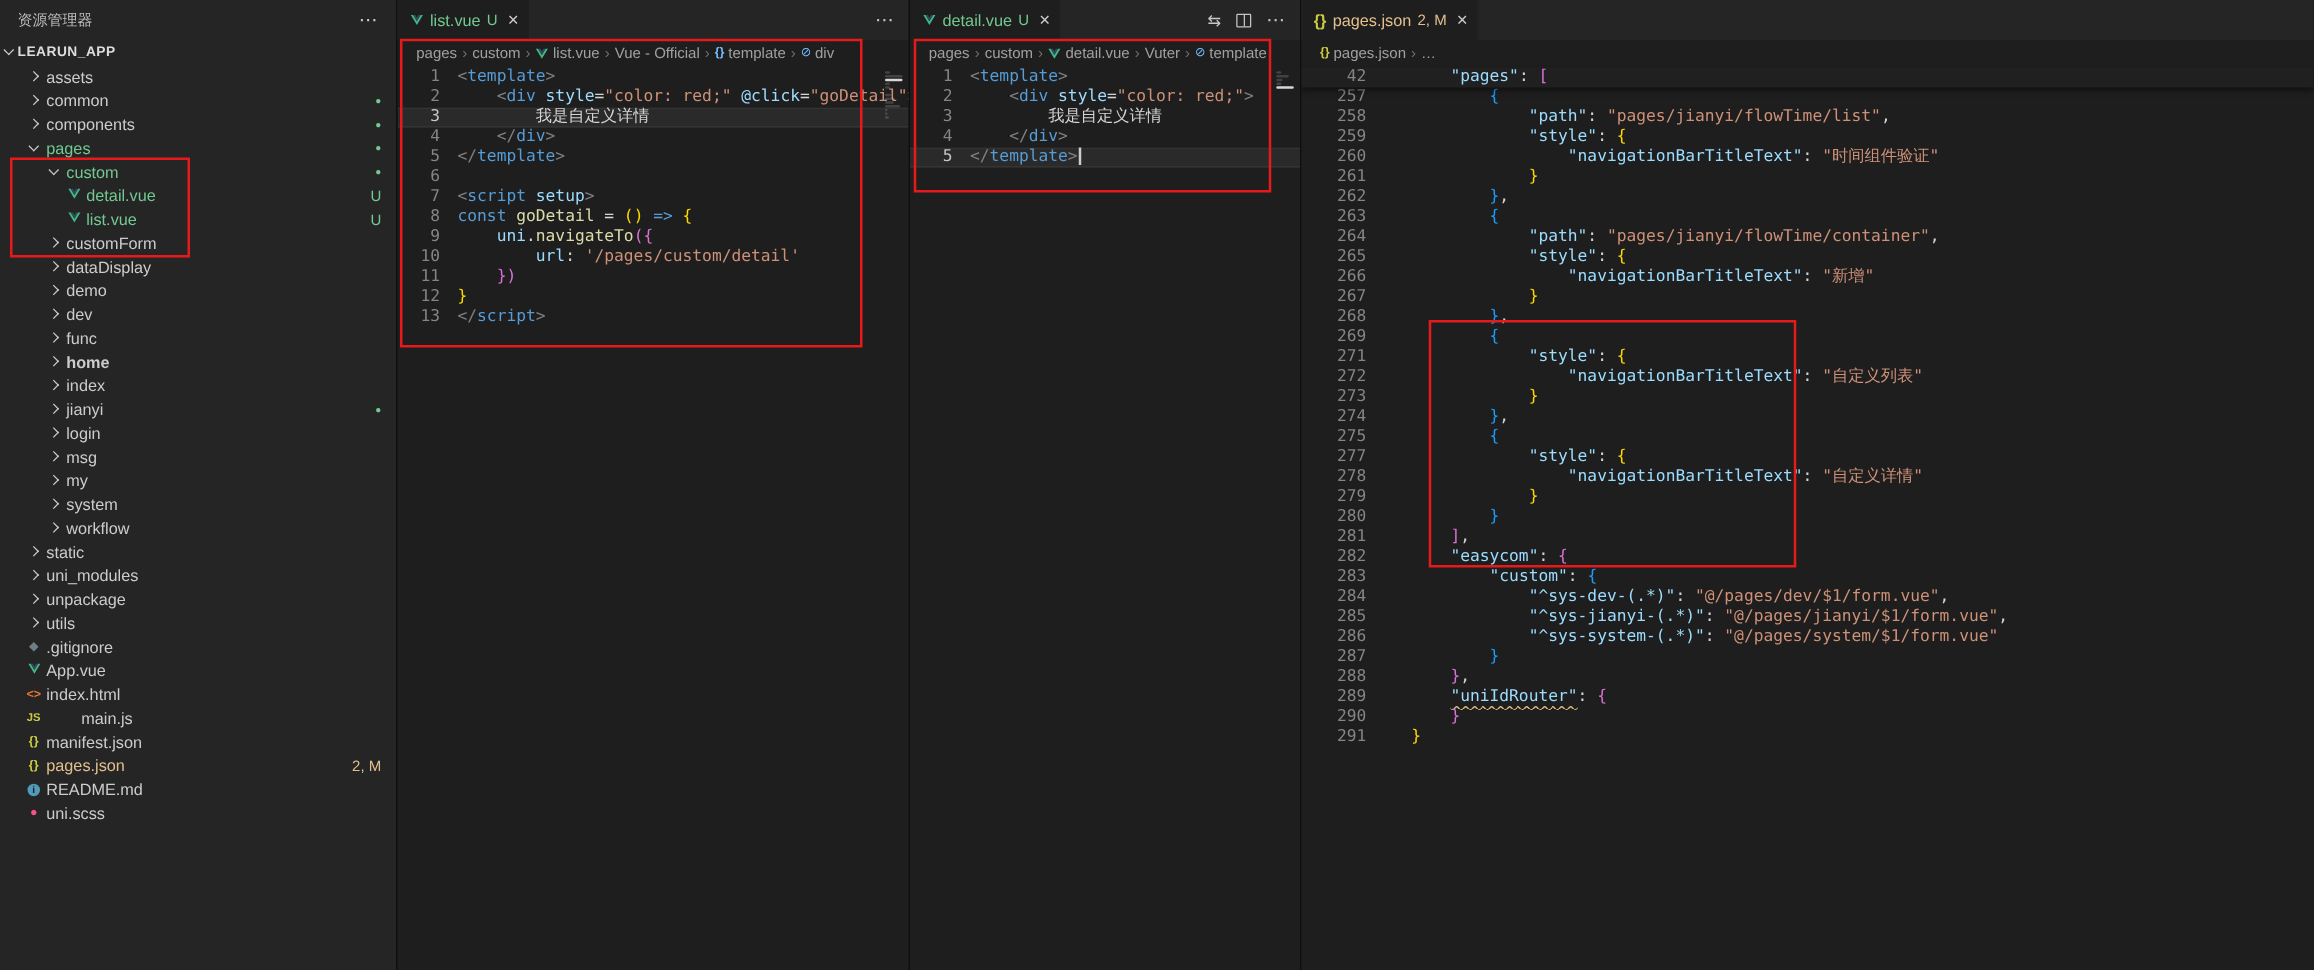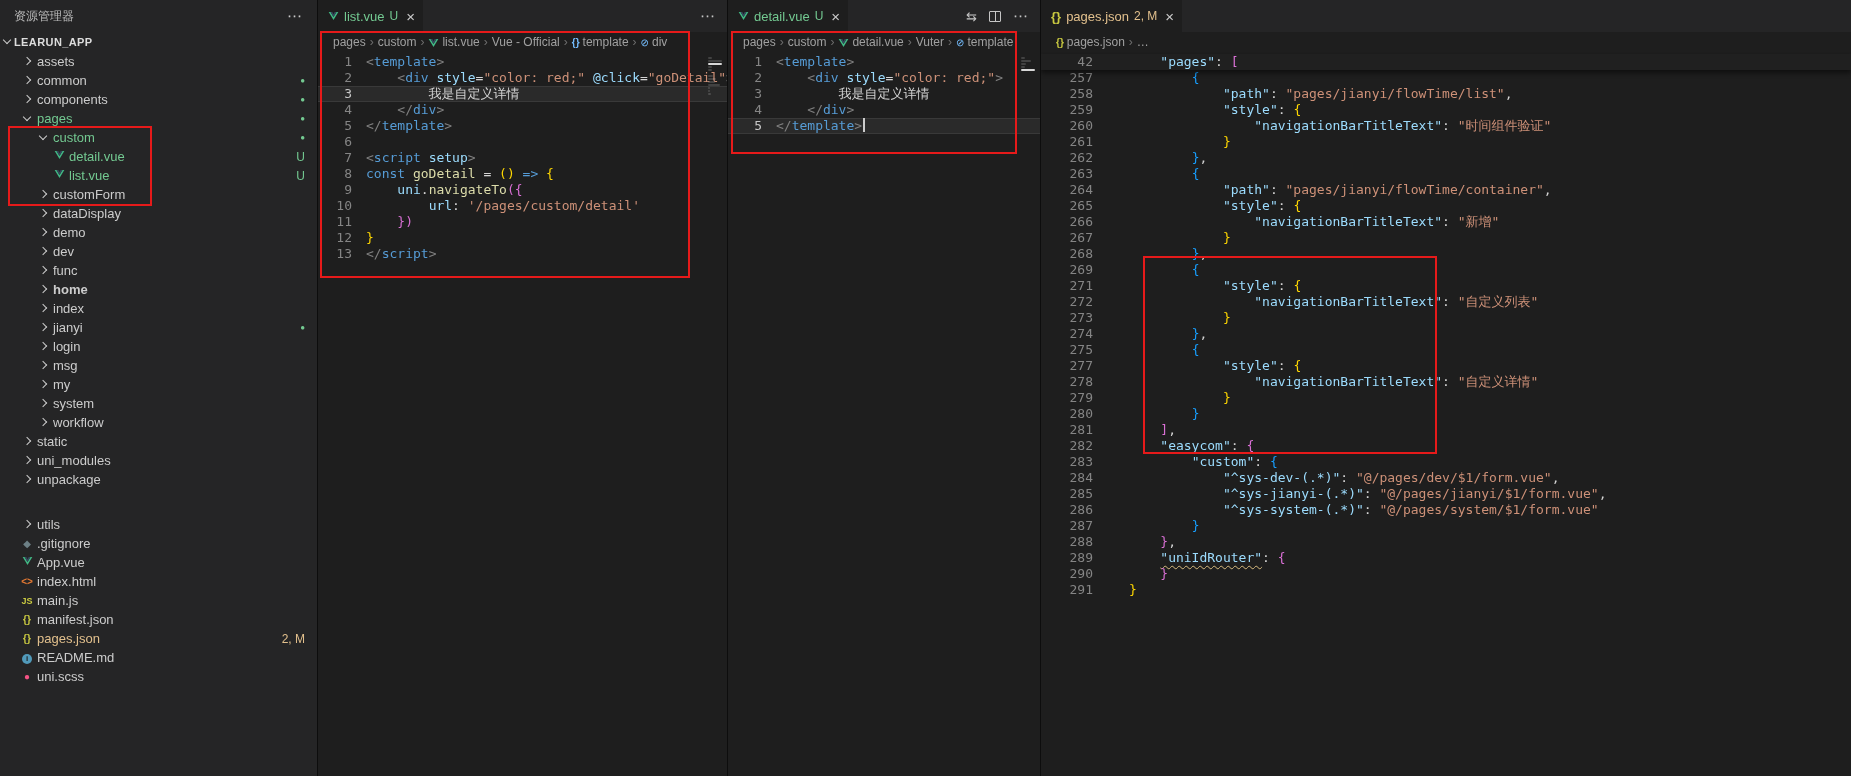--- a/index.html
+++ b/index.html
@@ -193,40 +193,40 @@
           <span class="tree-label">static</span>
         </div>
         <div class="tree-row" style="padding-left: 20px;">
           <span class="chev"></span>
           <span class="tree-label">uni_modules</span>
         </div>
         <div class="tree-row" style="padding-left: 20px;">
           <span class="chev"></span>
           <span class="tree-label">unpackage</span>
         </div>
-        <div class="tree-row" style="padding-left: 20px; margin-top: 26px;">
+        <div class="tree-row" style="padding-left: 20px;">
           <span class="chev"></span>
           <span class="tree-label">utils</span>
         </div>
         <div class="tree-row" style="padding-left: 20px;">
           <span class="ficon"><span style="color:#6d8086">◆</span></span>
           <span class="tree-label">.gitignore</span>
         </div>
         <div class="tree-row" style="padding-left: 20px;">
           <span class="ficon"><svg width="11" height="11" viewBox="0 0 24 24">
               <path d="M1.5 4.5 12 22 22.5 4.5h-4.1L12 15.2 5.6 4.5z" fill="#41b883"></path>
               <path d="M5.6 4.5 12 15.2 18.4 4.5h-3.8L12 9.1 9.4 4.5z" fill="#35495e"></path>
             </svg></span>
           <span class="tree-label">App.vue</span>
         </div>
         <div class="tree-row" style="padding-left: 20px;">
           <span class="ficon"><span style="color:#e37933;font-weight:700">&lt;&gt;</span></span>
           <span class="tree-label">index.html</span>
         </div>
-        <div class="tree-row" style="padding-left: 20px;">
+        <div class="tree-row" style="padding-left: 20px; gap: 28px;">
           <span class="ficon"><span style="color:#cbcb41;font-weight:700;font-size:9px">JS</span></span>
           <span class="tree-label">main.js</span>
         </div>
         <div class="tree-row" style="padding-left: 20px;">
           <span class="ficon"><span style="color:#cbcb41;font-weight:700">{}</span></span>
           <span class="tree-label">manifest.json</span>
         </div>
         <div class="tree-row" style="padding-left: 20px;">
           <span class="ficon"><span style="color:#cbcb41;font-weight:700">{}</span></span>
           <span class="tree-label" style="color: rgb(226, 192, 141);">pages.json</span>

